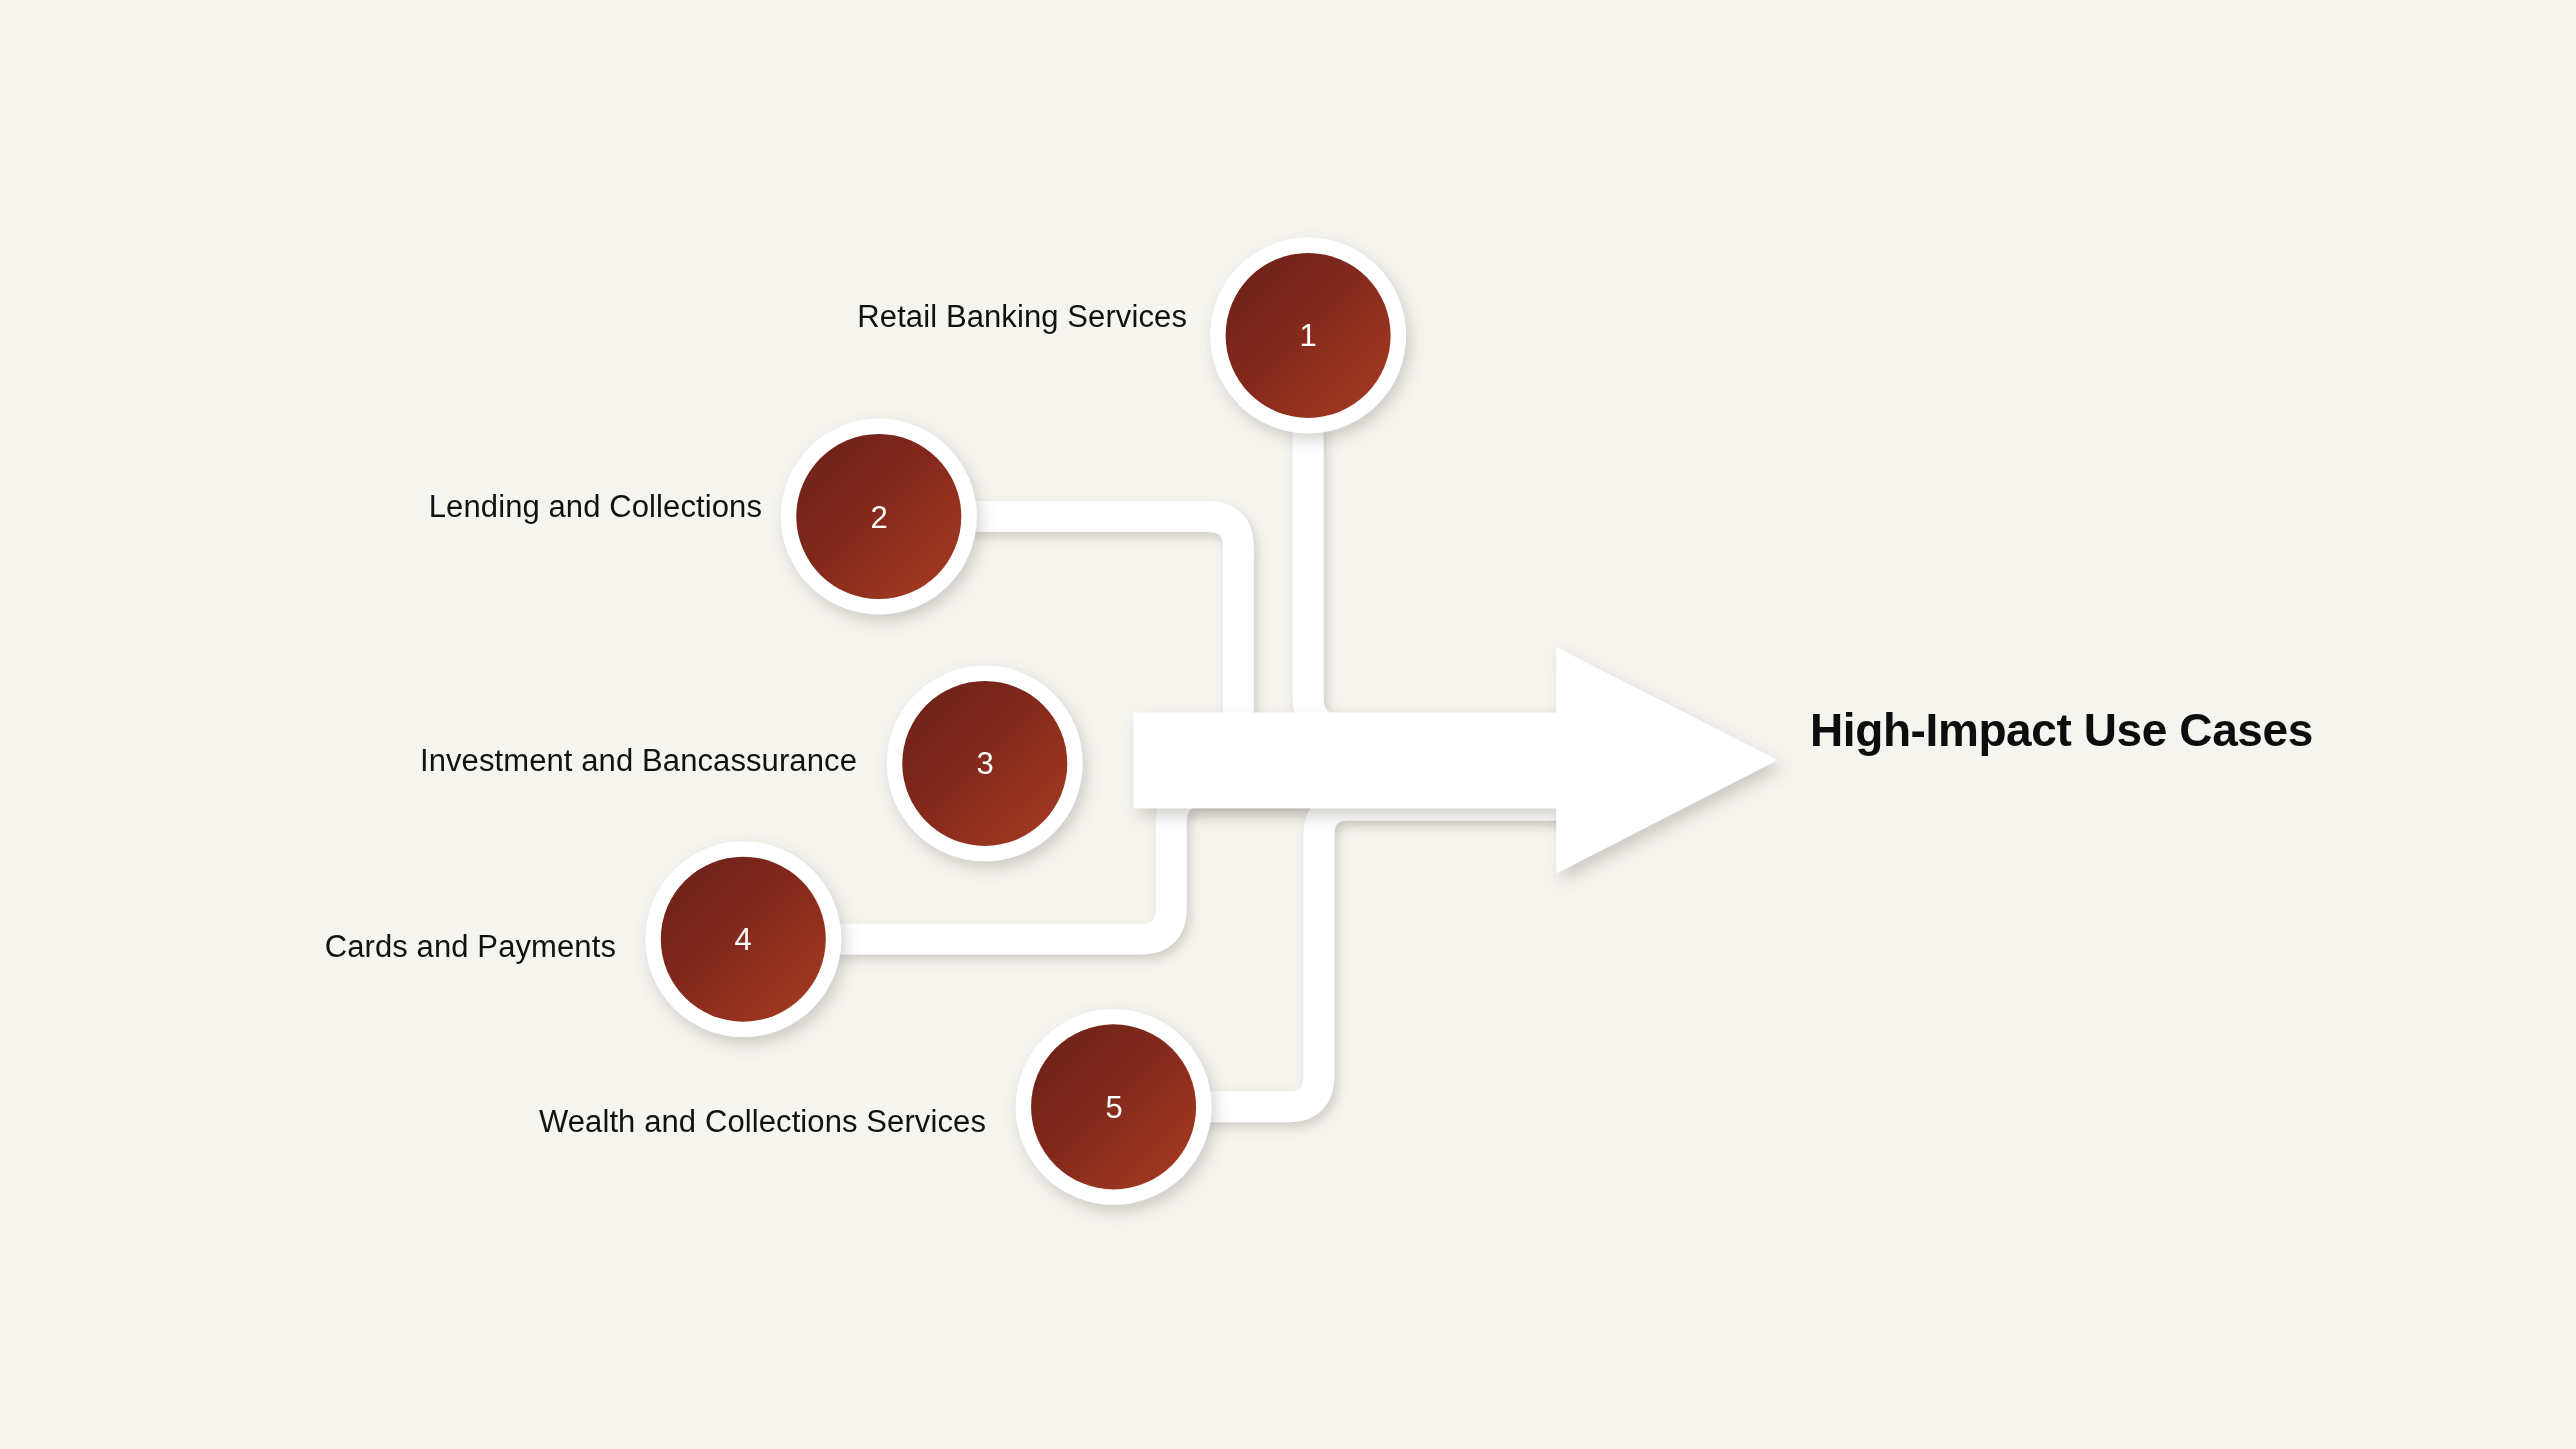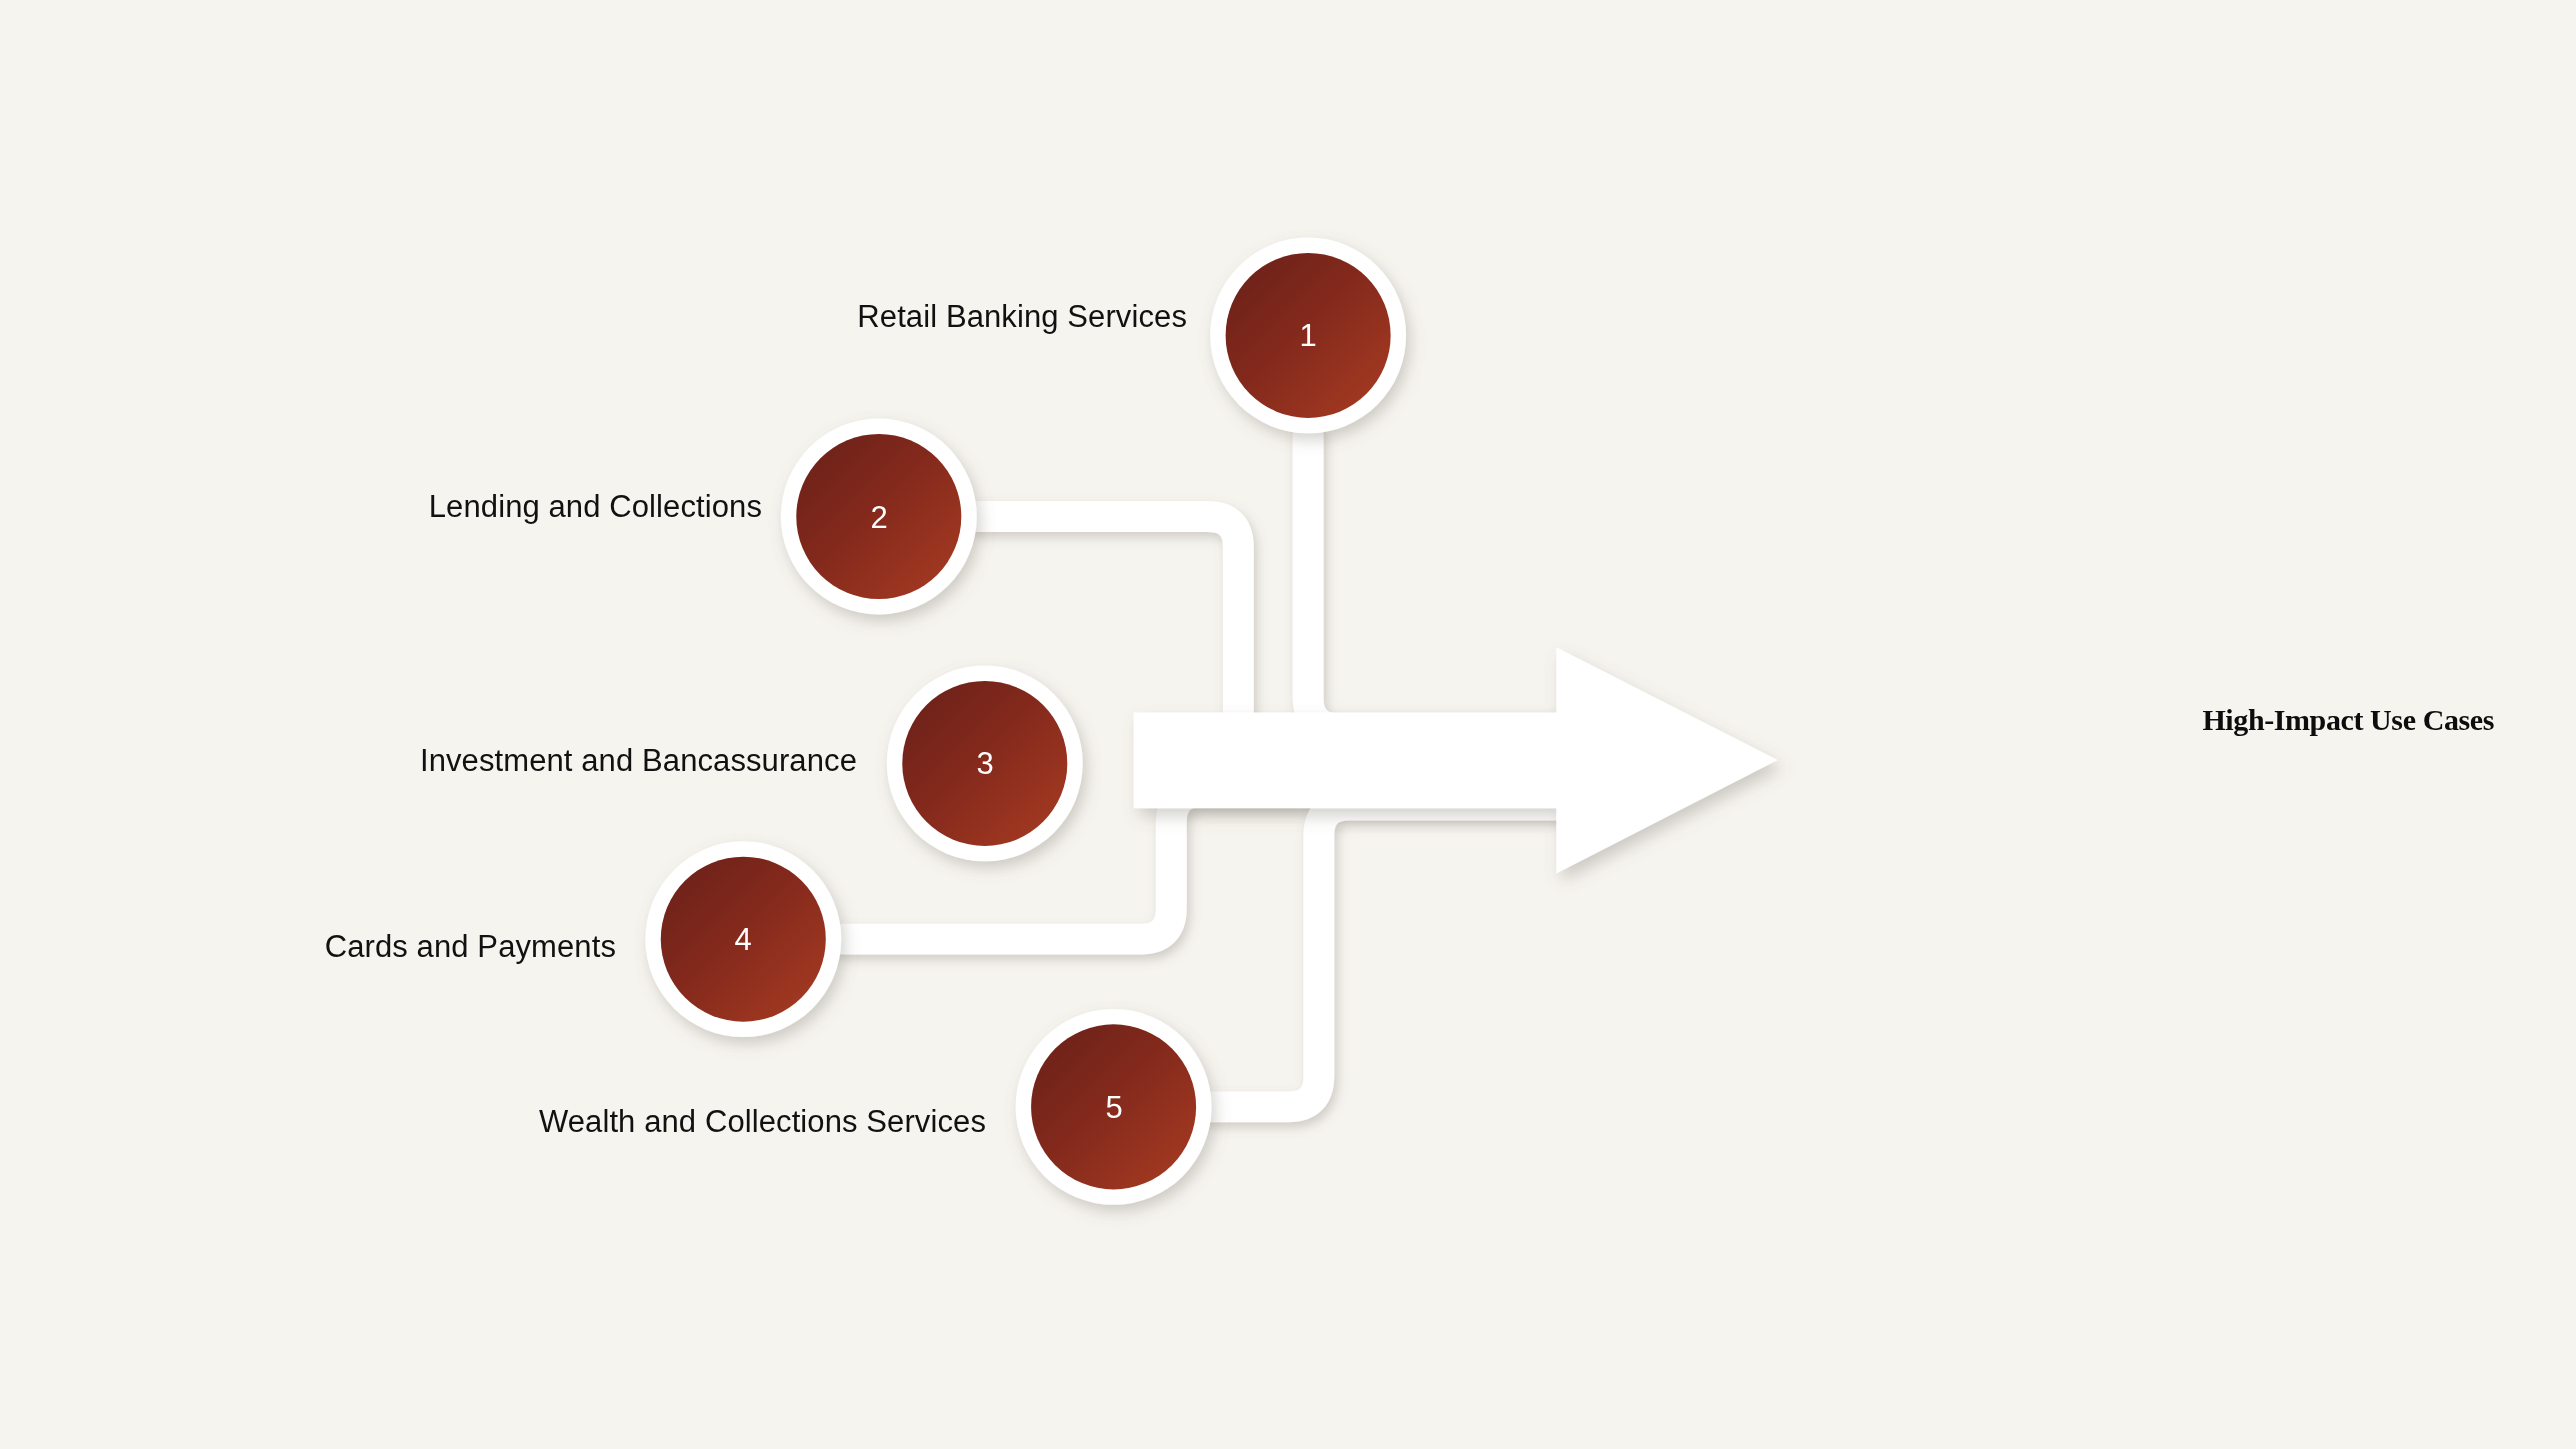--- a/index.html
+++ b/index.html
@@ -60,26 +60,25 @@
     pointer-events: none;
   }
 
   
   #headline {
     position: absolute;
     left: 1810px;
     top: 702px;
     width: 684px;
     color: #0D0D0D;
-    font-family: Liberation Serif, serif;
-    font-size: 30px;
+    font-family: Liberation Sans, sans-serif;
+    font-size: 46px;
     font-weight: 700;
     line-height: 1.22;
     letter-spacing: -0.4px;
-    text-align: right;
   }
   #headline .hl-line { display: block; }
 </style>
 </head>
 <body>
 
 <div id="stage">
 
   <svg id="diagram-svg" viewBox="0 0 3840 2160" xmlns="http://www.w3.org/2000/svg">
     <defs>

